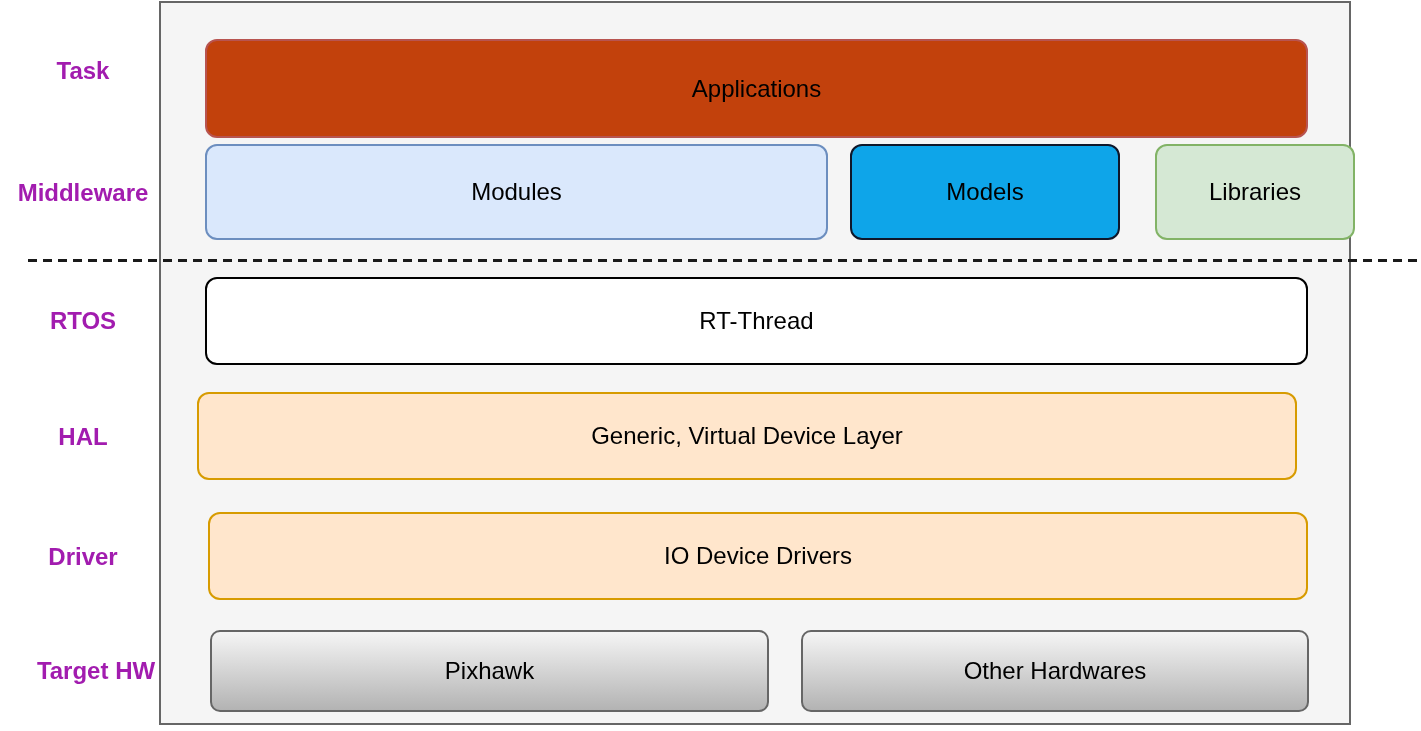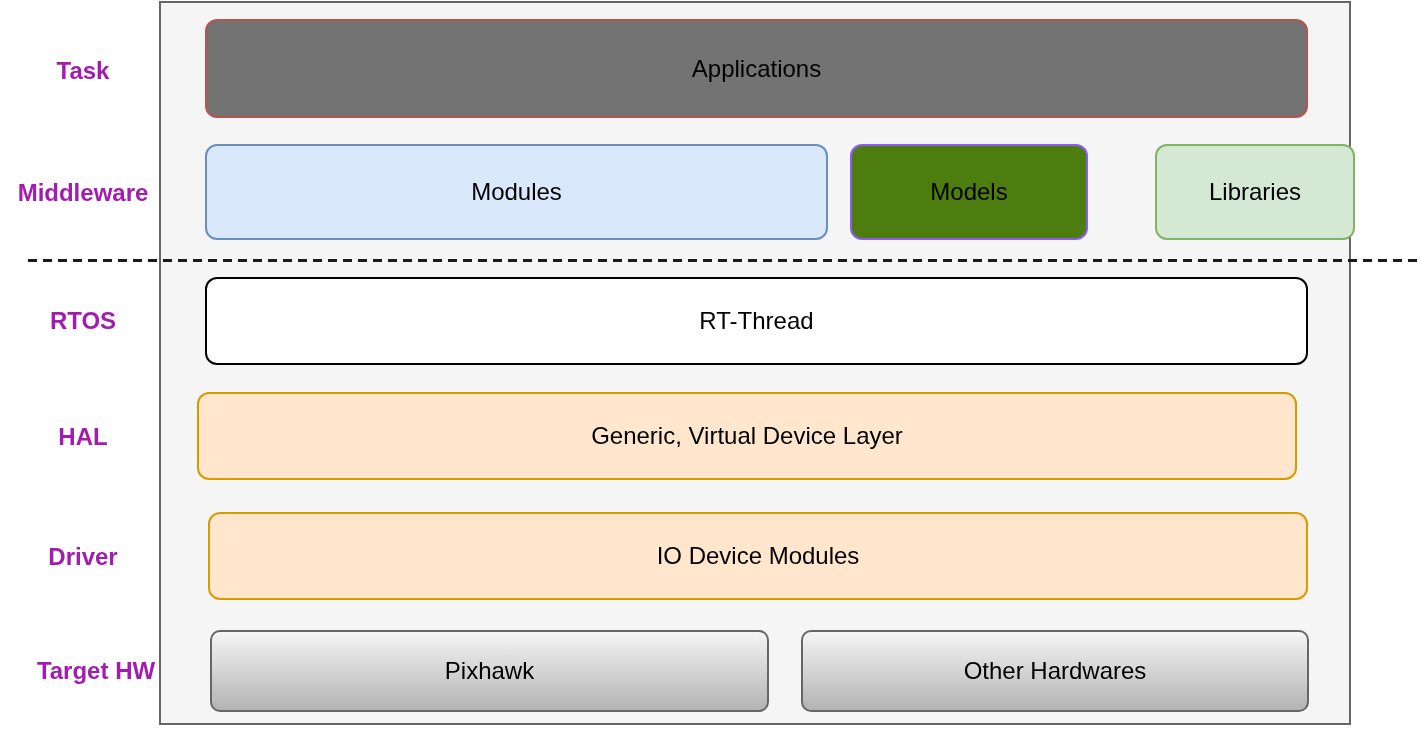--- a/index.html
+++ b/index.html
@@ -55,30 +55,30 @@
     display: flex;
     align-items: center;
     justify-content: center;
     font-size: 24px;
     font-weight: 400;
     color: #000000;
     text-align: center;
     white-space: nowrap;
   }
   .blk-applications {
-    left: 205px; top: 19px; width: 1103px; height: 99px;
-    background: #737373; border: 2px solid #b85450;
+    left: 205px; top: 39px; width: 1103px; height: 99px;
+    background: #c2410c; border: 2px solid #b85450;
   }
   .blk-modules {
     left: 205px; top: 144px; width: 623px; height: 96px;
     background: #dae8fc; border: 2px solid #6c8ebf;
   }
   .blk-models {
-    left: 850px; top: 144px; width: 238px; height: 96px;
-    background: #4d7c0f; border: 2px solid #8b5cf6;
+    left: 850px; top: 144px; width: 270px; height: 96px;
+    background: #0ea5e9; border: 2px solid #0f172a;
   }
   .blk-libraries {
     left: 1155px; top: 144px; width: 200px; height: 96px;
     background: #d5e8d4; border: 2px solid #82b366;
   }
   .blk-rtthread {
     left: 205px; top: 277px; width: 1103px; height: 88px;
     background: #ffffff; border: 2px solid #000000;
   }
   .blk-hal {
@@ -134,18 +134,18 @@
   <div class="block blk-modules">Modules</div>
   <div class="block blk-models">Models</div>
   <div class="block blk-libraries">Libraries</div>
 
   <div class="separator"></div>
 
   <div class="block blk-rtthread">RT-Thread</div>
 
   <div class="block blk-hal">Generic, Virtual Device Layer</div>
 
-  <div class="block blk-driver">IO Device Modules</div>
+  <div class="block blk-driver">IO Device Drivers</div>
 
   <div class="block blk-pixhawk">Pixhawk</div>
   <div class="block blk-otherhw">Other Hardwares</div>
 
 </div>
 
 </body></html>

